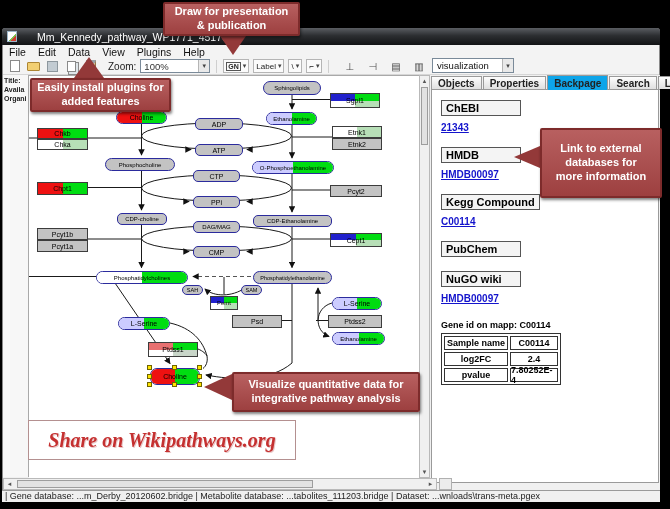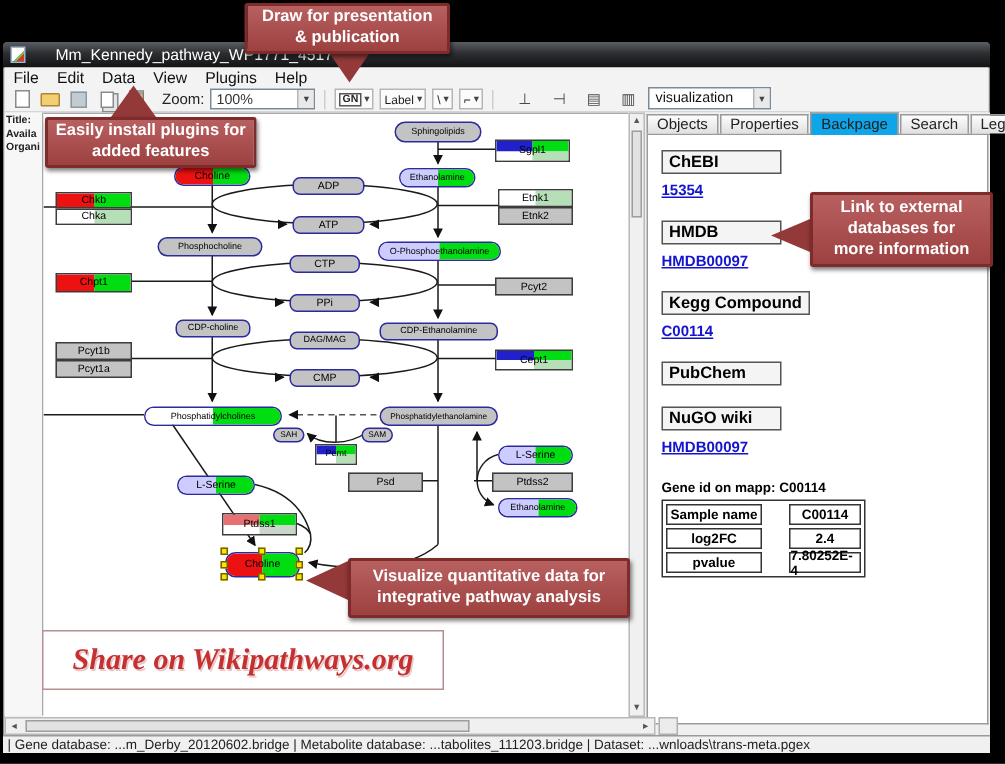--- a/index.html
+++ b/index.html
@@ -48,31 +48,31 @@
   .vthumb{position:absolute;left:1px;top:11px;width:7px;height:58px;background:#e2e2e2;border:1px solid #9d9d9d;}
   .sbtn{position:absolute;left:0;width:9px;height:10px;display:flex;align-items:center;justify-content:center;}
   .hscroll{position:absolute;left:3px;top:478px;width:434px;height:12px;background:#f0f0f0;border:1px solid #b9b9b9;font-size:7px;color:#555;}
   .hthumb{position:absolute;left:13px;top:1px;width:296px;height:8px;background:#e2e2e2;border:1px solid #9d9d9d;}
   .hbtn{position:absolute;top:0;width:11px;height:10px;display:flex;align-items:center;justify-content:center;}
   .corner-box{position:absolute;left:439px;top:478px;width:13px;height:12px;background:#ececec;border:1px solid #b0b0b0;}
 
   
   .right-panel-bg{position:absolute;left:430px;top:75px;width:230px;height:415px;background:#f0f0f0;}
   .tabbar{position:absolute;left:431px;top:75px;width:229px;height:15px;display:flex;align-items:flex-end;border-bottom:1px solid #9a9a9a;font-size:10px;}
-  .tab{padding:1px 6px 1px 6px;background:linear-gradient(#fdfdfd,#e0e0e0);border:1px solid #9a9a9a;border-bottom:none;margin-right:1px;color:#222;height:13px;line-height:12px;}
+  .tab{padding:1px 6px 1px 6px;background:linear-gradient(#fdfdfd,#e0e0e0);border:1px solid #9a9a9a;border-bottom:none;margin-right:1px;color:#222;height:13px;line-height:12px;font-weight:bold;}
   .tab.active{background:#0ea5e9;height:15px;line-height:14px;position:relative;top:1px;}
   .panel-content{position:absolute;left:431px;top:90px;width:228px;height:393px;background:#fff;border:1px solid #9a9a9a;border-top:none;padding:8px 0 0 9px;overflow:hidden;}
   .bp-section{margin-bottom:12px;}
   .bp-header{display:inline-block;min-width:80px;border:1px solid #555;background:#f4f4f4;font-size:11px;font-weight:bold;padding:1px 4px;color:#000;}
   .bp-link{display:block;margin-top:6px;font-size:10px;font-weight:bold;color:#1414cc;text-decoration:underline;}
   .bp-value{margin-top:6px;font-size:10px;color:#111;}
   .exp-heading{font-size:11px;font-weight:bold;margin-top:6px;color:#000;}
   .geneid-line{font-size:9px;font-weight:bold;margin-top:16px;margin-bottom:3px;color:#000;}
   .exp-table{display:inline-block;border:1px solid #333;padding:2px;background:#fff;}
-  .exp-row{display:flex;gap:18px;margin-bottom:2px;}
+  .exp-row{display:flex;gap:2px;margin-bottom:2px;}
   .exp-row:last-child{margin-bottom:0;}
   .exp-cell{height:14px;border:1px solid #333;background:#fff;font-size:9px;font-weight:600;display:flex;align-items:center;justify-content:center;color:#000;}
   .exp-cell.c1{width:64px;}
   .exp-cell.c2{width:48px;}
 
   
   .statusbar{position:absolute;left:2px;top:490px;width:658px;height:12px;background:#f0f0f0;border-top:1px solid #9a9a9a;font-size:9px;color:#222;line-height:11px;padding-left:3px;white-space:nowrap;overflow:hidden;}
 
   
   .callout{position:absolute;z-index:20;background:linear-gradient(#b86060,#9d4040);border:2px solid #7d2b2b;border-radius:2px;color:#fff;font-weight:bold;font-size:11px;text-align:center;display:flex;align-items:center;justify-content:center;white-space:pre-line;line-height:1.25;box-shadow:1px 2px 3px rgba(0,0,0,.5);}
@@ -374,21 +374,21 @@
   <div class="right-panel-bg"></div>
   <div class="tabbar" id="tabbar">
       <span class="tab">Objects</span>
       <span class="tab">Properties</span>
       <span class="tab active">Backpage</span>
       <span class="tab">Search</span>
       <span class="tab">Legend</span>
     </div>
   <div class="panel-content">
     <div id="bpSections">
-        <div class="bp-section"><div class="bp-header">ChEBI</div><a class="bp-link" href="#">15354</a></div>
+        <div class="bp-section"><div class="bp-header">ChEBI</div><a class="bp-link" href="#">21343</a></div>
         <div class="bp-section"><div class="bp-header">HMDB</div><a class="bp-link" href="#">HMDB00097</a></div>
         <div class="bp-section"><div class="bp-header">Kegg Compound</div><a class="bp-link" href="#">C00114</a></div>
         <div class="bp-section"><div class="bp-header">PubChem</div></div>
         <div class="bp-section"><div class="bp-header">NuGO wiki</div><a class="bp-link" href="#">HMDB00097</a></div>
       </div>
     <div class="geneid-line">Gene id on mapp: C00114</div>
     <div class="exp-table" id="expTable"><div class="exp-row">
           <div class="exp-cell c1">Sample name</div>
           <div class="exp-cell c2">C00114</div>
         </div><div class="exp-row">
@@ -410,21 +410,21 @@
   <div class="statusbar">| Gene database: ...m_Derby_20120602.bridge | Metabolite database: ...tabolites_111203.bridge | Dataset: ...wnloads\trans-meta.pgex</div>
 
   <div class="callout" style="left:163px;top:2px;width:137px;height:34px;">Draw for presentation
 &amp; publication</div>
   <div class="ptr" style="left:220px;top:36px;border-left:13px solid transparent;border-right:13px solid transparent;border-top:19px solid #933939;"></div>
 
   <div class="callout" style="left:30px;top:78px;width:141px;height:34px;">Easily install plugins for
 added features</div>
   <div class="ptr" style="left:74px;top:57px;border-left:15px solid transparent;border-right:15px solid transparent;border-bottom:21px solid #933939;"></div>
 
-  <div class="callout" style="left:540px;top:128px;width:122px;height:50px;">Link to external
+  <div class="callout" style="left:540px;top:128px;width:122px;height:70px;">Link to external
 databases for
 more information</div>
   <div class="ptr" style="left:514px;top:146px;border-top:11px solid transparent;border-bottom:11px solid transparent;border-right:26px solid #933939;"></div>
 
   <div class="callout" style="left:232px;top:372px;width:188px;height:40px;">Visualize quantitative data for
 integrative pathway analysis</div>
   <div class="ptr" style="left:204px;top:374px;border-top:13px solid transparent;border-bottom:13px solid transparent;border-right:28px solid #933939;"></div>
 
   <div class="share-banner">Share on Wikipathways.org</div>
 

